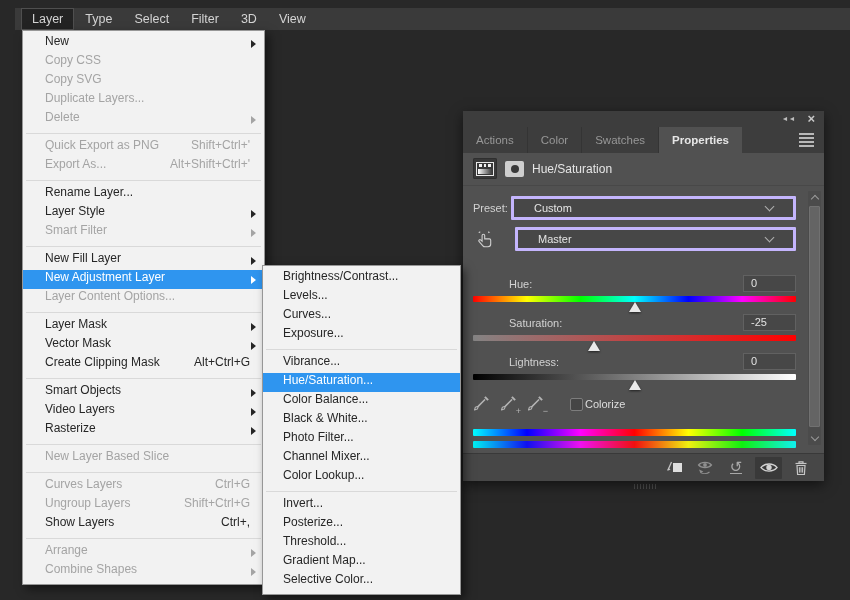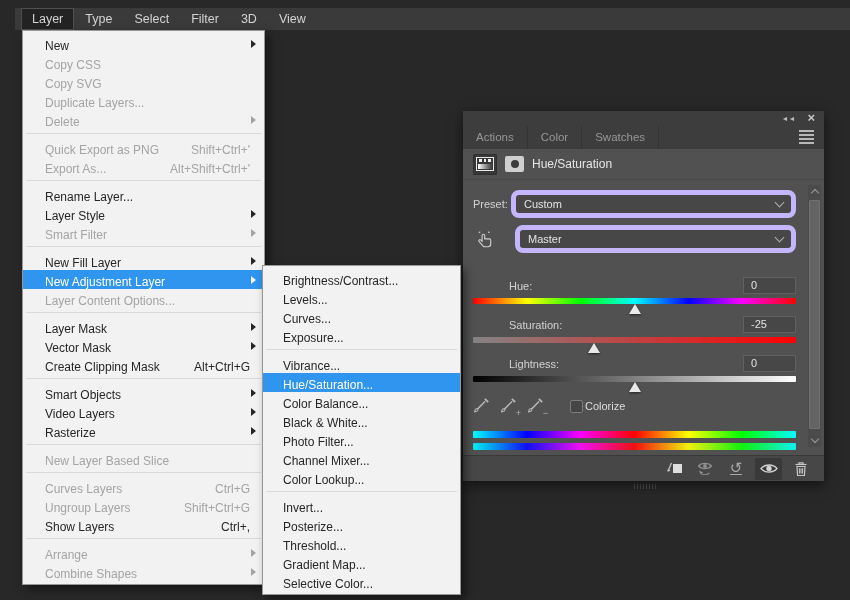--- a/index.html
+++ b/index.html
@@ -12,21 +12,21 @@
   
   .menubar{position:absolute;left:15px;top:8px;right:0;height:22px;background:#3a3a3a;
     display:flex;align-items:stretch;padding-left:6px;}
   .mb-item{color:#d4d4d4;font-size:12.5px;display:flex;align-items:center;padding:0 11px;cursor:default;}
   .mb-item.active{background:#232323;box-shadow:inset 0 0 0 1px #4f4f4f;}
   
   .menu{position:absolute;background:#f2f2f2;border:1px solid #979797;
     box-shadow:4px 4px 9px rgba(0,0,0,.5);padding:3px 0;z-index:5;box-sizing:border-box;}
   #layer-menu{left:22px;top:30px;width:243px;}
   #adjustment-submenu{left:262px;top:265px;width:199px;z-index:6;}
-  .mi{height:19px;display:flex;align-items:flex-end;padding:0 8px 0 22px;font-size:12px;color:#262626;position:relative;cursor:default;}
+  .mi{height:19px;display:flex;align-items:flex-start;padding:0 8px 0 22px;font-size:12px;color:#262626;position:relative;cursor:default;}
   #adjustment-submenu .mi{padding-left:20px;}
   .mi-label{white-space:nowrap;}
   .mi-shortcut{margin-left:auto;white-space:nowrap;padding-right:6px;}
   .mi-arrow{position:absolute;right:8px;top:50%;margin-top:-4px;width:0;height:0;
     border-left:5px solid currentColor;border-top:4px solid transparent;border-bottom:4px solid transparent;visibility:hidden;}
   .mi.has-sub .mi-arrow{visibility:visible;}
   .mi.disabled{color:#a4a4a4;}
   .mi.highlight{background:#2f95ef;color:#ffffff;}
   .msep{height:1px;background:#d9d9d9;margin:4px 3px;}
   
@@ -49,22 +49,22 @@
   .mask-icon{width:19px;height:16px;background:#cfcfcf;border-radius:2px;display:flex;align-items:center;justify-content:center;}
   .mask-icon i{width:8px;height:8px;border-radius:50%;background:#3a3a3a;display:block;}
   .panel-title{font-size:12px;font-weight:normal;color:#e6e6e6;}
   .panel-body{flex:1;background:#515151;position:relative;padding:10px 28px 0 10px;}
   
   .row{display:flex;align-items:center;}
   .row-preset{margin-bottom:7px;}
   .row-channel{margin-bottom:24px;}
   .field-label{width:38px;flex:none;font-size:11px;color:#d2d2d2;}
   .tat-col{width:38px;flex:none;display:flex;flex-direction:column;align-items:flex-start;padding-left:4px;}
-  .select{flex:1;height:18px;background:#474747;border:5px solid #c4b5fd;border-radius:8px;
-    display:flex;align-items:center;padding:0 8px;color:#e4e4e4;font-size:11px;cursor:default;}
+  .select{flex:1;height:18px;background:#474747;border:3px solid #c4b5fd;border-radius:1px;
+    display:flex;align-items:center;padding:0 20px;color:#e4e4e4;font-size:11px;cursor:default;}
   .chev{width:6px;height:6px;border-right:1.6px solid #b0b0b0;border-bottom:1.6px solid #b0b0b0;
     transform:rotate(45deg);margin-left:auto;margin-top:-3px;flex:none;}
   
   .slider-group{margin-bottom:12px;}
   .slider-head{display:flex;align-items:center;justify-content:space-between;margin-bottom:4px;}
   .slider-label{font-size:11px;color:#d2d2d2;padding-left:36px;}
   .slider-value{width:44px;height:15px;background:#474747;border:1px solid #616161;color:#e2e2e2;
     font-size:11px;line-height:15px;padding-left:7px;box-sizing:content-box;}
   .slider-track{height:6px;border-radius:1px;position:relative;margin-bottom:11px;}
   .slider-thumb{position:absolute;top:6px;width:0;height:0;margin-left:-6px;
@@ -349,20 +349,23 @@
   <div class="panel-tabs" id="panel-tabs">
 
   <div class="tab">
     <span>Actions</span>
   </div>
       <div class="tab">
     <span>Color</span>
   </div>
       <div class="tab">
     <span>Swatches</span>
+  </div>
+      <div class="tab active">
+    <span>Properties</span>
   </div>
       <span class="panel-menu-btn">
         <i></i>
         <i></i>
         <i></i>
         <i></i>
       </span>
     </div>
 
   <div class="panel-header">

